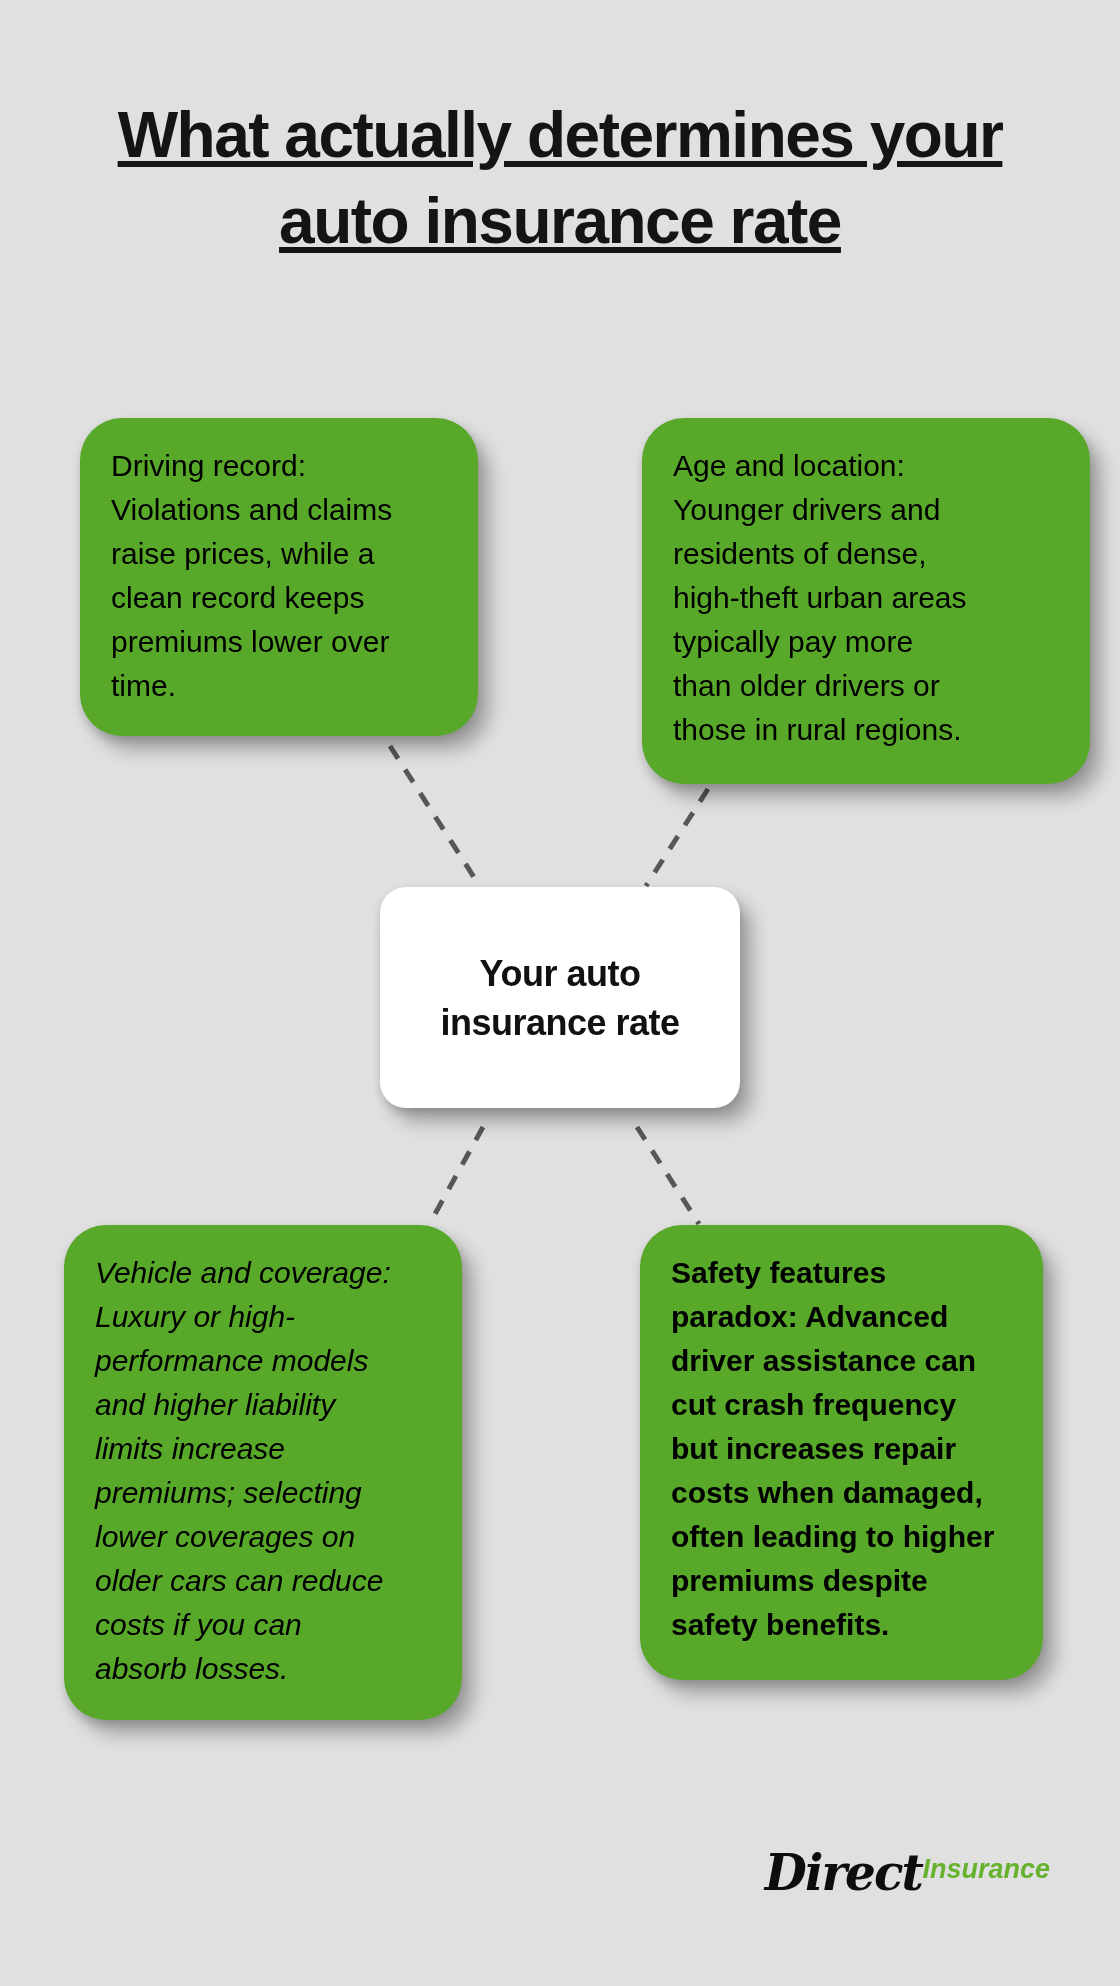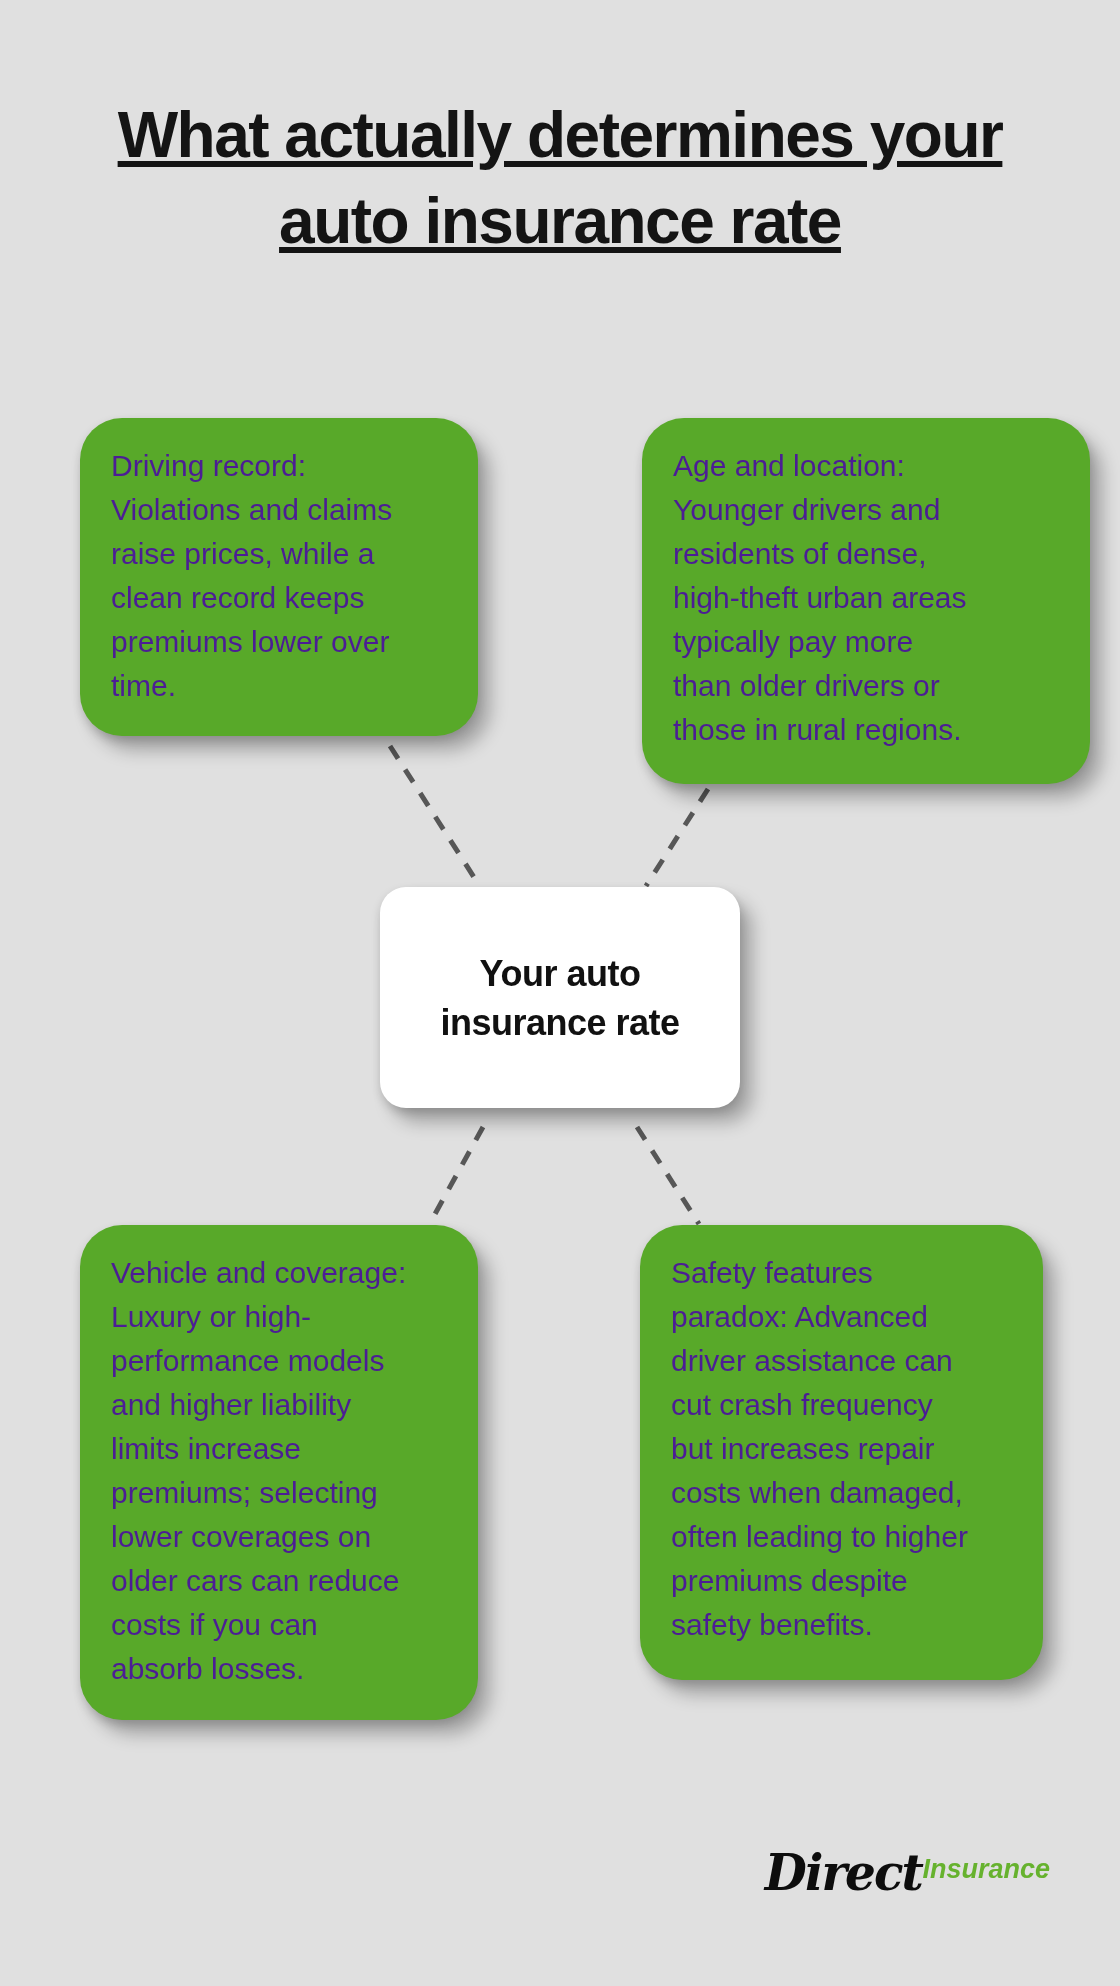--- a/index.html
+++ b/index.html
@@ -36,30 +36,30 @@
     stroke: #575757;
     stroke-width: 5;
     stroke-dasharray: 15 13;
   }
 
   .factor-node {
     position: absolute;
     background: #58a929;
     border-radius: 42px;
     padding: 26px 28px 26px 31px;
-    color: #4c1d95;
+    color: #000000;
     font-size: 30px;
     line-height: 44px;
     white-space: pre-line;
     box-shadow: 0 4px 10px rgba(0,0,0,0.15), 12px 14px 18px rgba(0,0,0,0.28);
   }
   .node-top-left     { left: 80px;  top: 418px;  width: 398px; height: 318px; }
   .node-top-right    { left: 642px; top: 418px;  width: 448px; height: 366px; }
-  .node-bottom-left  { left: 80px;  top: 1225px; width: 398px; height: 495px; }
-  .node-bottom-right { left: 640px; top: 1225px; width: 403px; height: 455px; }
+  .node-bottom-left  { left: 64px;  top: 1225px; width: 398px; height: 495px; font-style: italic; }
+  .node-bottom-right { left: 640px; top: 1225px; width: 403px; height: 455px; font-weight: bold; }
 
   .center-node {
     position: absolute;
     left: 380px; top: 887px;
     width: 360px; height: 221px;
     background: #ffffff;
     border-radius: 26px;
     display: flex;
     align-items: center;
     justify-content: center;

